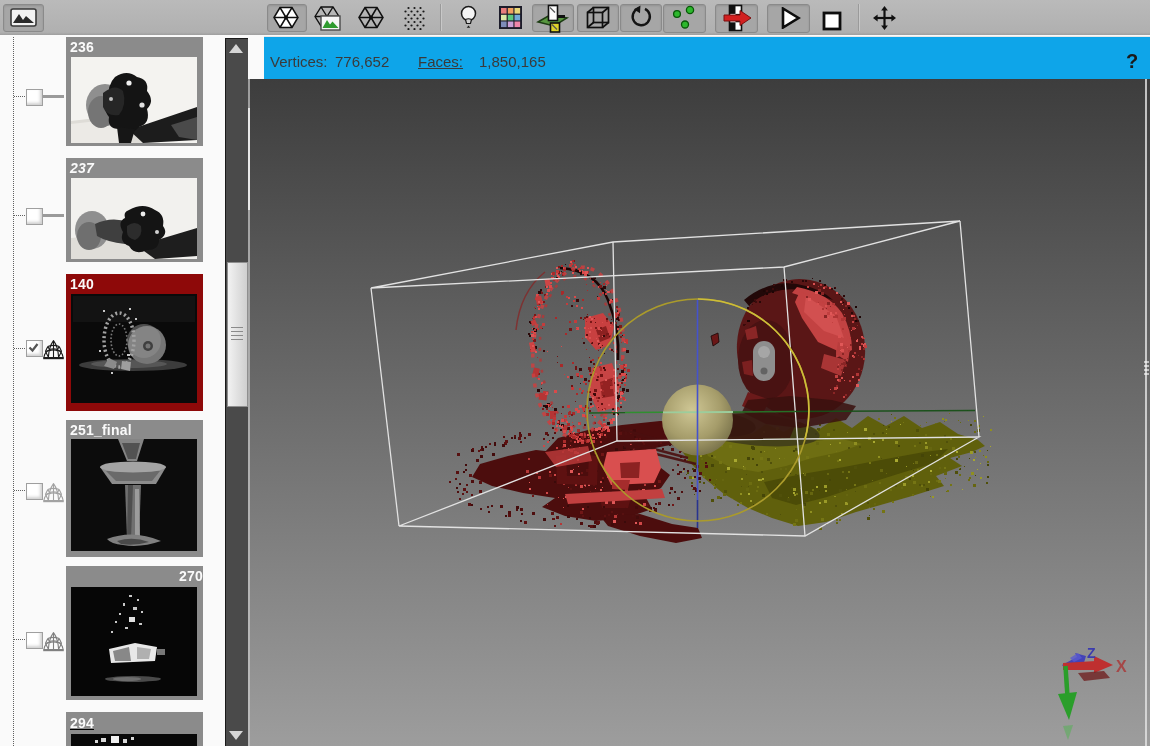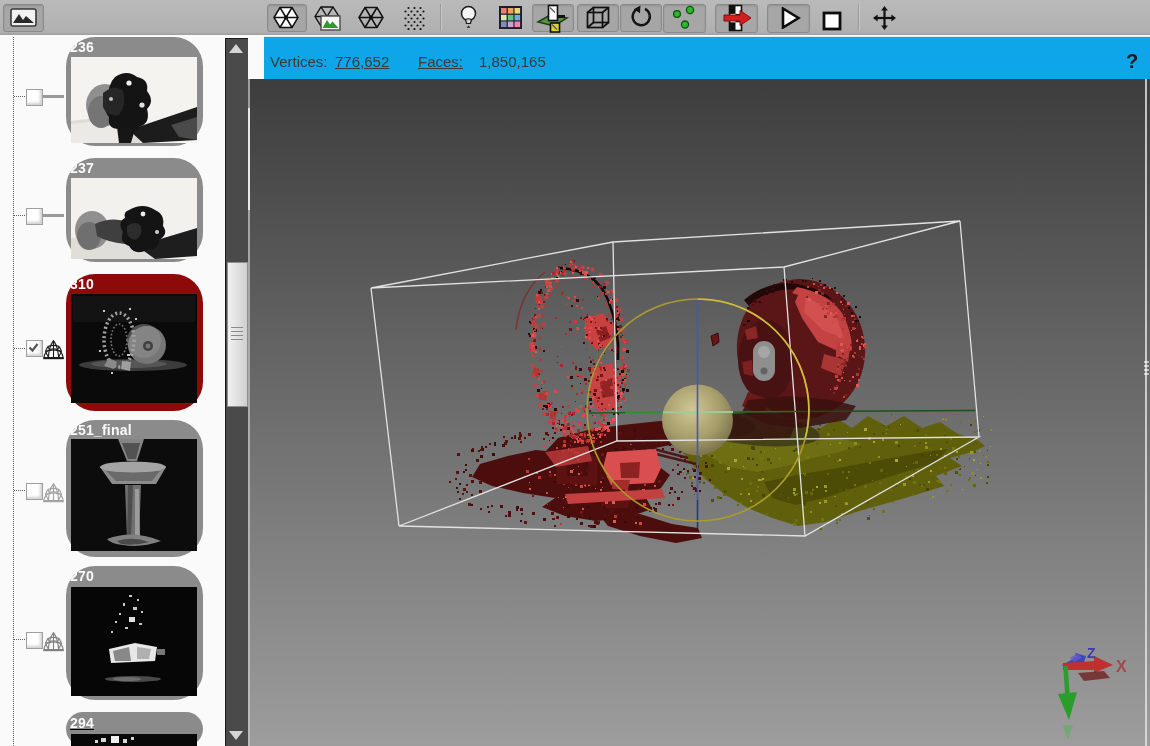--- a/index.html
+++ b/index.html
@@ -2,21 +2,21 @@
 <html><head>
 <meta charset="utf-8">
 <style>
 html,body{margin:0;padding:0;}
 body{width:1150px;height:746px;position:relative;overflow:hidden;background:#fafafa;font-family:"Liberation Sans",sans-serif;}
 #toolbar{position:absolute;left:0;top:0;width:1150px;height:35px;background:linear-gradient(to bottom,#bababa,#b0b0b0 92%,#9e9e9e);}
 .tbtn{position:absolute;border-radius:3px;}
 .pressed{background:#a6a6a6;border:1px solid #8a8a8a;box-shadow:inset 0 1px 2px rgba(0,0,0,0.12);}
 .sep{position:absolute;top:4px;height:27px;width:0;border-left:1px solid #9a9a9a;border-right:1px solid #c8c8c8;}
 #sidebar{position:absolute;left:0;top:35px;width:225px;height:711px;background:#fafafa;}
-.thumb{position:absolute;left:66px;width:137px;background:#8b8b8b;border-radius:29px;}
+.thumb{position:absolute;left:66px;width:137px;background:#8b8b8b;}
 .thumb .lbl{color:#fafafa;font-size:14px;font-weight:bold;padding:2px 0 0 4px;height:18px;line-height:16px;white-space:nowrap;overflow:hidden;letter-spacing:0.2px;}
 .thumb.sel{background:#8e0909;}
 .thumb .ph{position:absolute;left:5px;right:6px;}
 .cb{position:absolute;width:15px;height:15px;background:#fff;border:1px solid #9f9f9f;box-shadow:inset -2px -2px 3px rgba(150,150,150,0.45);}
 .hline{position:absolute;height:3px;background:#9a9a9a;}
 .dotv{position:absolute;left:13px;top:2px;width:1px;height:709px;background:repeating-linear-gradient(to bottom,#606060 0 1px,transparent 1px 2px);}
 .doth{position:absolute;height:1px;width:12px;left:14px;background:repeating-linear-gradient(to right,#606060 0 1px,transparent 1px 2px);}
 #sbar{position:absolute;left:225px;top:38px;width:22px;height:708px;background:#4a4a4a;border-left:1px solid #1a1a1a;border-top:1px solid #1a1a1a;}
 #sbar .thumbtrack{position:absolute;left:1px;top:223px;width:19px;height:143px;background:linear-gradient(to right,#f2f2f2,#cfcfcf);border:1px solid #8f8f8f;}
 #vbar{position:absolute;left:248px;top:36px;width:992px;height:43px;background:#0ea5e9;border-top:1px solid #e8e8e8;margin-left:16px;}
@@ -195,21 +195,21 @@
       <circle cx="62" cy="26" r="2.6" fill="#f0f0f0"></circle>
       <circle cx="75" cy="48" r="2.6" fill="#e0e0e0"></circle>
       <circle cx="44" cy="42" r="2" fill="#c0c0c0"></circle>
       </g>
     </svg>
   </div>
 
   <div class="doth" style="top:180px;"></div>
   <div class="cb" style="left:26px;top:173px;"></div>
   <div class="hline" style="left:43px;top:179px;width:21px;"></div>
-  <div class="thumb" style="top:123px;height:104px;">
+  <div class="thumb" style="top:123px;height:104px;font-style:italic;">
     <div class="lbl">237</div>
     <svg class="ph" style="top:20px;" width="126" height="81" viewBox="0 0 126 81">
       <rect width="126" height="81" fill="#f2f1ee"></rect>
       <path d="M0 60 L70 54 L92 81 L0 81 Z" fill="#e0ded9"></path>
       <path d="M66 68 L126 50 L126 78 L84 81 Z" fill="#1e1e1e"></path>
       <ellipse cx="21" cy="52" rx="17" ry="19" fill="#8f8f8f"></ellipse>
       <ellipse cx="18" cy="58" rx="12" ry="14" fill="#6f6f6f"></ellipse>
       <path d="M24 46 Q40 38 58 44 L74 48 L72 62 L54 66 Q36 64 26 58 Z" fill="#3f3f3f"></path>
       <path d="M58 32 Q72 24 84 32 Q94 36 92 48 Q98 56 88 62 Q88 72 76 72 Q64 78 58 68 Q48 64 52 54 Q46 44 54 40 Q52 34 58 32 Z" fill="#141414"></path>
       <path d="M56 48 Q64 42 70 48 Q72 58 64 62 Q56 60 56 54 Z" fill="#2c2c2c"></path>
@@ -230,21 +230,21 @@
       <path d="M3.4 14.6 Q11.5 11.2 19.6 14.6"></path>
       <path d="M5.8 9.6 Q11.5 7.2 17.2 9.6"></path>
       <path d="M11.5 3.4 L11.5 20"></path>
       <path d="M6.4 20 Q7 9.6 11.5 3.6"></path>
       <path d="M16.6 20 Q16 9.6 11.5 3.6"></path>
       <path d="M3.4 14.6 L6.4 20 M19.6 14.6 L16.6 20 M5.8 9.6 L3.4 14.6 M17.2 9.6 L19.6 14.6 M5.8 9.6 L8.6 14 M17.2 9.6 L14.4 14"></path>
       <rect x="1.2" y="20" width="20.6" height="2.2" fill="#1c1c1c" stroke="none"></rect>
     </g>
   </svg>
   <div class="thumb sel" style="top:239px;height:137px;">
-    <div class="lbl">310</div>
+    <div class="lbl">140</div>
     <svg class="ph" style="top:20px;" width="126" height="109" viewBox="0 0 126 109">
       <rect width="126" height="109" fill="#0a0a0a"></rect>
       <rect x="2" y="2" width="122" height="26" fill="#131313"></rect>
       <ellipse cx="62" cy="71" rx="54" ry="6" fill="#3c3c3c"></ellipse>
       <ellipse cx="58" cy="70" rx="38" ry="4" fill="#565656"></ellipse>
       <circle cx="76" cy="51" r="19" fill="#767676"></circle>
       <circle cx="73" cy="47" r="17" fill="#929292" opacity="0.5"></circle>
       <circle cx="77" cy="52" r="5" fill="#3f3f3f"></circle>
       <circle cx="77" cy="52" r="2.5" fill="#757575"></circle>
       <ellipse cx="48" cy="46" rx="15" ry="27" fill="none" stroke="#a2a2a2" stroke-width="3.5" stroke-dasharray="2 2.6"></ellipse>
@@ -300,21 +300,21 @@
       <path d="M2 20 A 9.6 9.6 0 0 1 21 20"></path>
       <path d="M3.4 14.6 Q11.5 11.2 19.6 14.6"></path>
       <path d="M5.8 9.6 Q11.5 7.2 17.2 9.6"></path>
       <path d="M11.5 3.4 L11.5 20"></path>
       <path d="M6.4 20 Q7 9.6 11.5 3.6"></path>
       <path d="M16.6 20 Q16 9.6 11.5 3.6"></path>
       <path d="M3.4 14.6 L6.4 20 M19.6 14.6 L16.6 20 M5.8 9.6 L3.4 14.6 M17.2 9.6 L19.6 14.6 M5.8 9.6 L8.6 14 M17.2 9.6 L14.4 14"></path>
       <rect x="1.2" y="20" width="20.6" height="2.2" fill="#808080" stroke="none"></rect>
     </g>
   </svg>
-  <div class="thumb" style="top:531px;height:134px;">
+  <div class="thumb" style="top:531px;height:134px;text-align:right;">
     <div class="lbl">270</div>
     <svg class="ph" style="top:21px;" width="126" height="109" viewBox="0 0 126 109">
       <rect width="126" height="109" fill="#060606"></rect>
       <g fill="#c8c8c8">
         <rect x="58" y="8" width="3" height="2"></rect>
           <rect x="66" y="12" width="2" height="2"></rect>
           <rect x="52" y="16" width="2" height="3"></rect>
         <rect x="62" y="20" width="4" height="3"></rect>
           <rect x="70" y="24" width="2" height="2"></rect>
           <rect x="48" y="26" width="2" height="2"></rect>
@@ -352,21 +352,21 @@
   <div class="thumbtrack">
     <div style="position:absolute;left:3px;top:64px;width:12px;height:1px;background:#8a8a8a;"></div>
     <div style="position:absolute;left:3px;top:68px;width:12px;height:1px;background:#8a8a8a;"></div>
     <div style="position:absolute;left:3px;top:72px;width:12px;height:1px;background:#8a8a8a;"></div>
     <div style="position:absolute;left:3px;top:76px;width:12px;height:1px;background:#8a8a8a;"></div>
   </div>
   <div style="position:absolute;left:3px;top:692px;width:0;height:0;border-left:7px solid transparent;border-right:7px solid transparent;border-top:9px solid #d6d6d6;"></div>
 </div>
 <div id="vbar">
   <span class="txt" style="left:6px;">Vertices:</span>
-  <span class="txt" style="left:71px;text-decoration:underline;">776,652</span>
+  <span class="txt" style="left:71px;">776,652</span>
   <span class="txt" style="left:154px;text-decoration:underline;">Faces:</span>
   <span class="txt" style="left:215px;">1,850,165</span>
   <span class="txt" style="left:862px;top:13px;font-weight:bold;font-size:20px;color:#1a1a1a;">?</span>
 </div>
 <div id="vport">
 <svg id="vsvg" width="902" height="667" viewBox="248 79 902 667">
   <defs>
     <radialGradient id="sph" cx="0.42" cy="0.36" r="0.75">
       <stop offset="0" stop-color="#cfc795"></stop>
       <stop offset="0.55" stop-color="#a59c6a"></stop>

